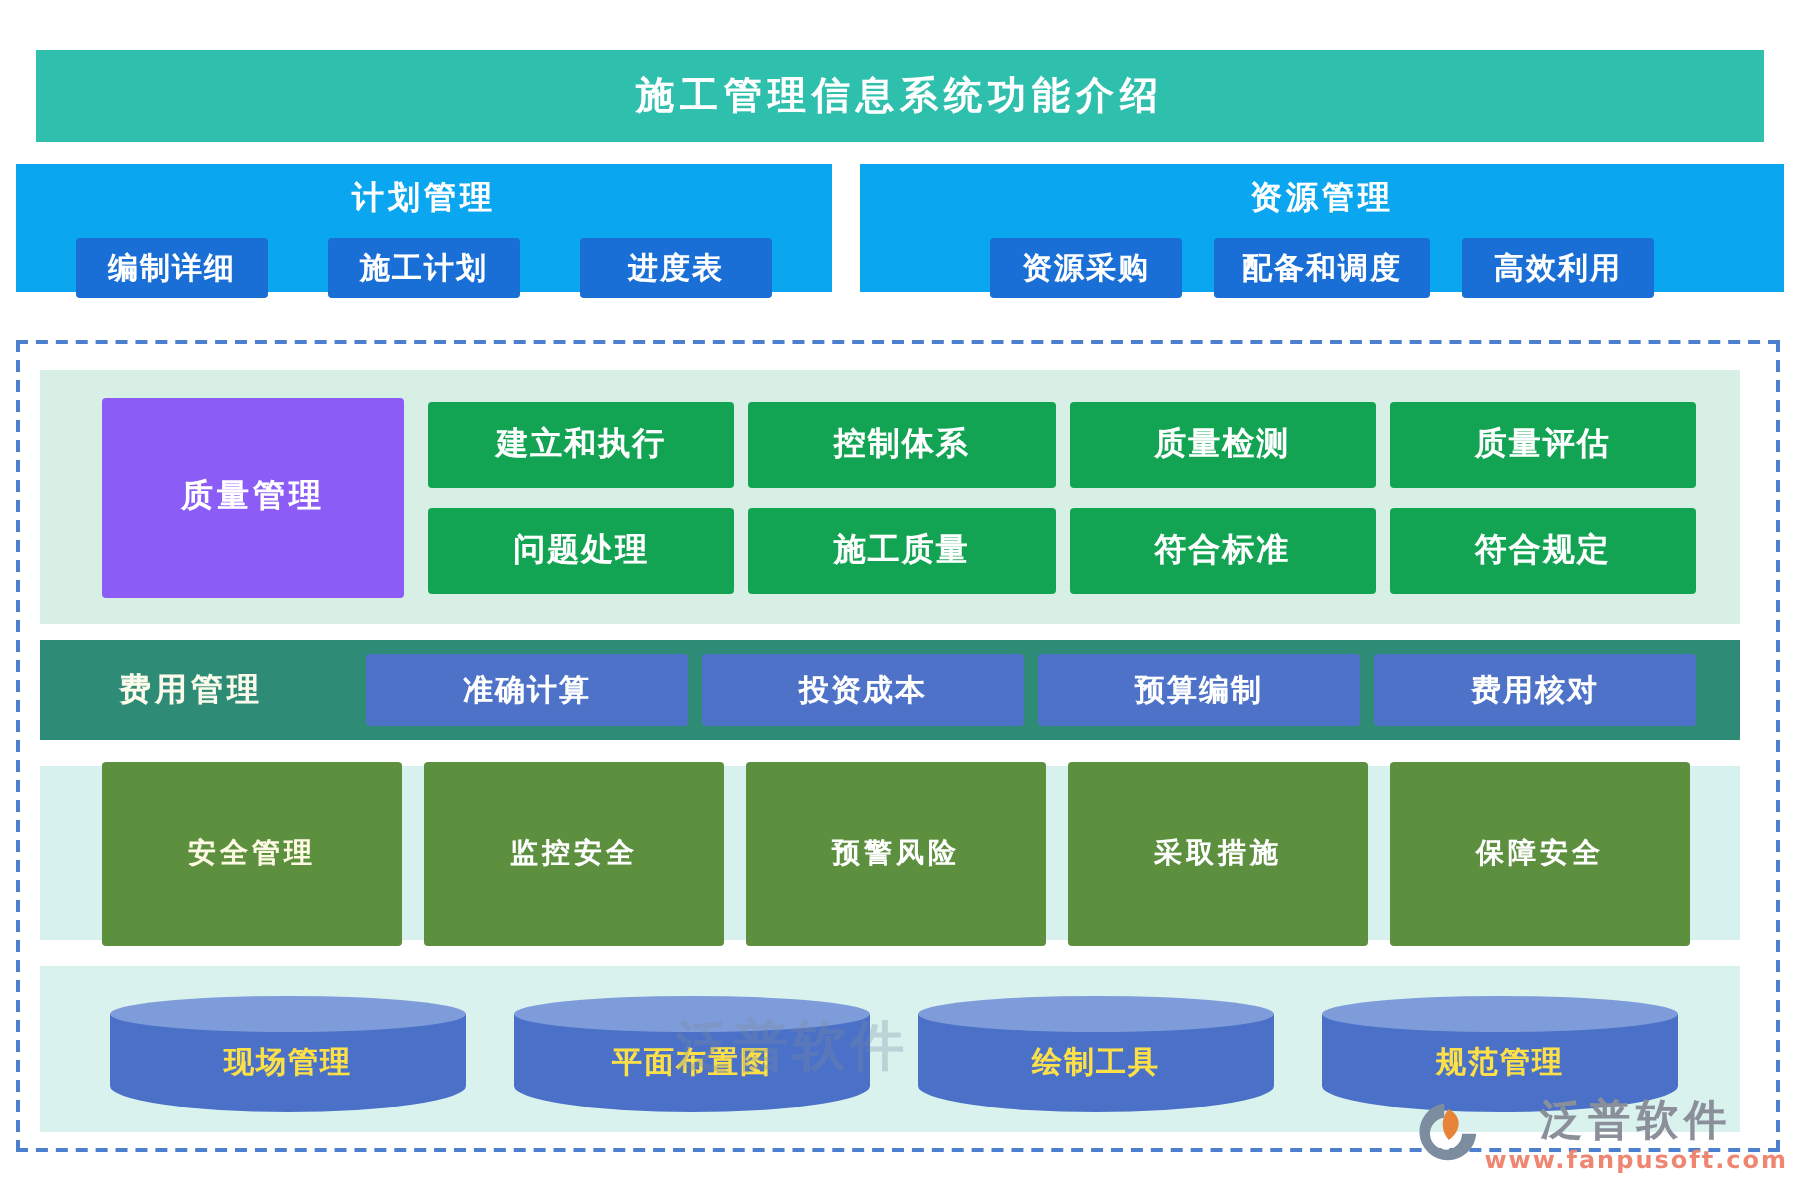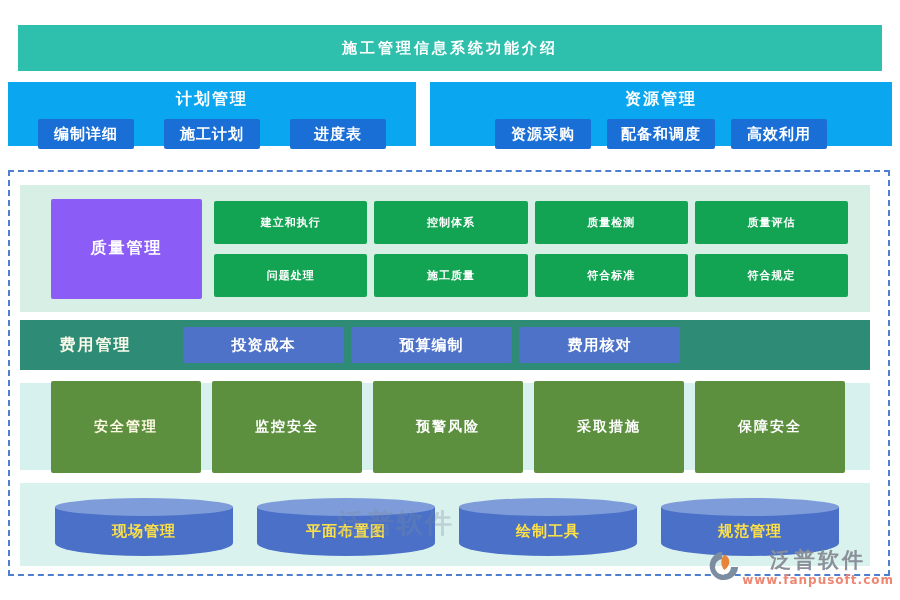--- a/index.html
+++ b/index.html
@@ -1,21 +1,21 @@
 <!DOCTYPE html>
 <html><head>
 <meta charset="utf-8">
 <style>
   * { margin:0; padding:0; box-sizing:border-box; }
   html,body { width:900px; height:600px; background:#ffffff; }
   body { font-family:"DejaVu Sans","Liberation Sans",sans-serif; position:relative; overflow:hidden; }
 
   .banner {
     position:absolute; left:18px; top:25px; width:864px; height:46px;
-    background:#2ebfad; color:#ffffff; font-size:15px; font-weight:bold;
+    background:#2ebfad; color:#ffffff; font-size:19px; font-weight:bold;
     display:flex; align-items:center; justify-content:center; letter-spacing:3px;
   }
 
   .panel { position:absolute; top:82px; height:64px; background:#0aa7f0; }
   .panel-left  { left:8px;  width:408px; }
   .panel-right { left:430px; width:462px; }
   .panel-title { text-align:center; color:#ffffff; font-size:16px; font-weight:bold; padding-top:7px; letter-spacing:2px; }
   .panel-btn-row { display:flex; justify-content:center; gap:30px; margin-top:9px; }
   .panel-right .panel-btn-row { gap:16px; }
   .pbtn {
@@ -37,21 +37,21 @@
   .q-main {
     width:151px; height:100px; background:#8b5cf6; color:#ffffff;
     font-size:16px; font-weight:bold; display:flex; align-items:center; justify-content:center;
     letter-spacing:2px; border-radius:2px; flex:none;
   }
   .q-grid {
     flex:1; margin-left:12px; margin-right:22px;
     display:grid; grid-template-columns:repeat(4,1fr); column-gap:7px; row-gap:10px;
   }
   .q-cell {
-    height:43px; background:#13a453; color:#ffffff; font-size:11px; font-weight:bold;
+    height:43px; background:#13a453; color:#ffffff; font-size:16px; font-weight:bold;
     display:flex; align-items:center; justify-content:center; letter-spacing:1px; border-radius:2px;
   }
 
   .sec-cost {
     top:148px; height:50px; background:#2e8c76;
     display:flex; align-items:center; 
   }
   .cost-label {
     width:151px; flex:none; text-align:center; color:#fcfaea;
     font-size:16px; font-weight:bold; letter-spacing:2px;
@@ -142,20 +142,21 @@
       <div class="q-cell">问题处理</div>
       <div class="q-cell">施工质量</div>
       <div class="q-cell">符合标准</div>
       <div class="q-cell">符合规定</div>
     </div>
   </div>
 
   <div class="sec sec-cost">
     <div class="cost-label">费用管理</div>
     <div class="cost-grid">
+      <div class="cost-btn">准确计算</div>
       <div class="cost-btn">投资成本</div>
       <div class="cost-btn">预算编制</div>
       <div class="cost-btn">费用核对</div>
     </div>
   </div>
 
   <div class="sec sec-safety">
     <div class="s-box s-label">安全管理</div>
     <div class="s-box">监控安全</div>
     <div class="s-box">预警风险</div>

